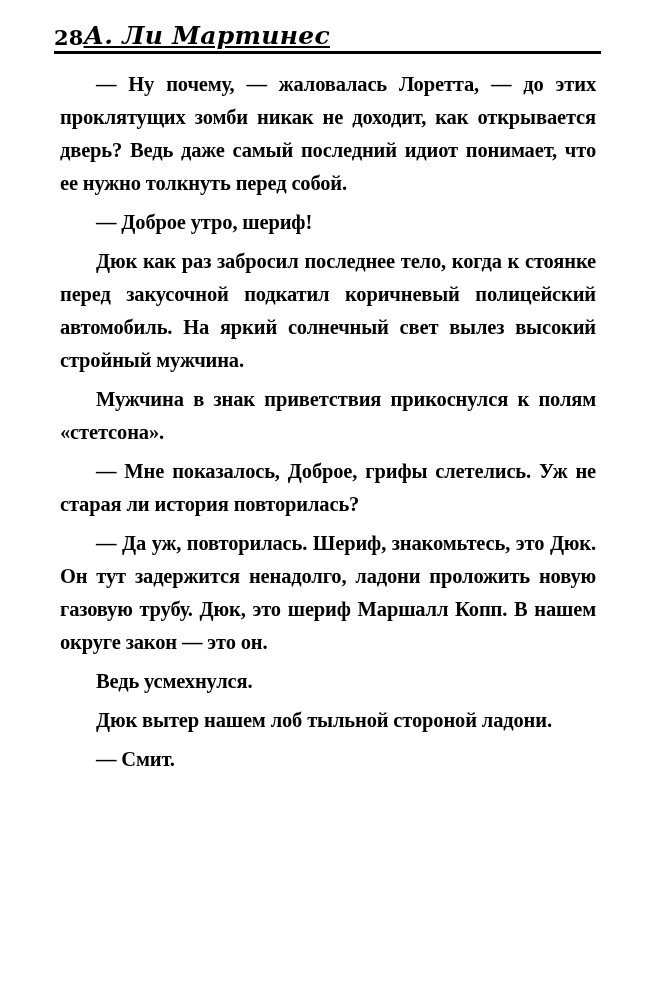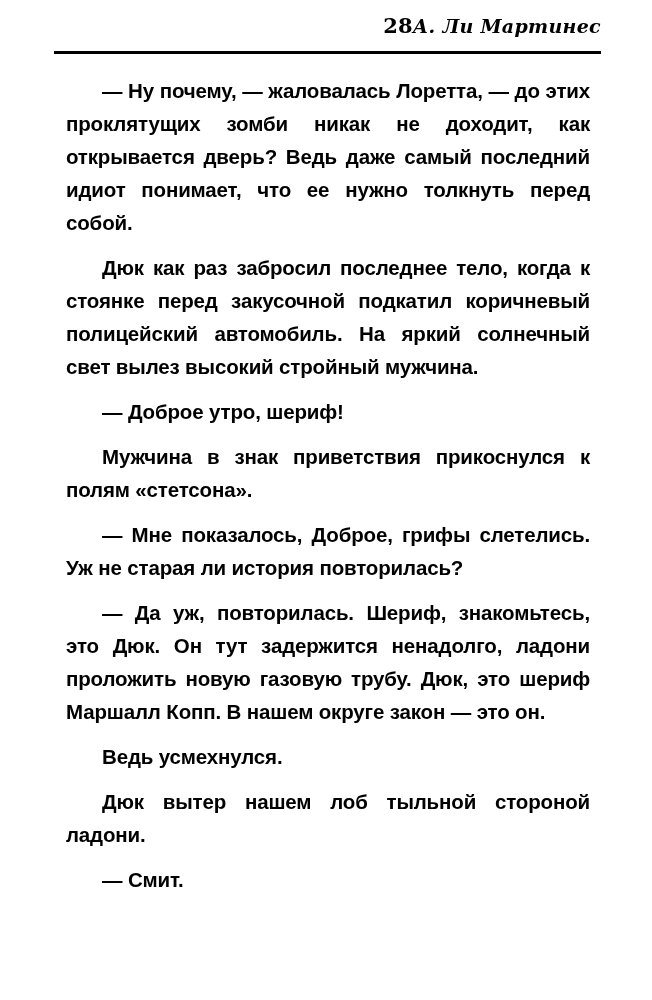--- a/index.html
+++ b/index.html
@@ -21,65 +21,66 @@
     width: 652px;
     height: 1000px;
     background: #ffffff;
     box-sizing: border-box;
   }
 
   
   .running-head {
     position: absolute;
     left: 54px;
-    top: 0;
+    top: 12px;
     width: 547px;
     height: 36px;
     display: flex;
     align-items: flex-end;
-    justify-content: flex-end;
+    justify-content: flex-start;
   }
   .folio {
     font-family: "DejaVu Serif", "Liberation Serif", serif;
     font-weight: 700;
     font-size: 21px;
     line-height: 1;
     letter-spacing: 0.2px;
   }
   .author-name {
     font-family: "DejaVu Serif", "Liberation Serif", serif;
     font-weight: 700;
     font-style: italic;
-    font-size: 19px;
+    font-size: 25px;
     line-height: 1;
     letter-spacing: 0.3px;
     white-space: nowrap;
+    text-decoration: underline;
   }
   .head-rule {
     position: absolute;
     left: 54px;
     top: 51px;
     width: 547px;
     height: 3px;
     background: #000000;
   }
 
   
   .textblock {
     position: absolute;
     left: 54px;
     top: 62px;
     width: 548px;
   }
   .para {
-    margin: 12px;
+    margin: 6px;
     padding: 0;
     text-indent: 36px;
     text-align: justify;
-    font-family: Liberation Sans, sans-serif;
+    font-family: Liberation Serif, serif;
     font-weight: 700;
     font-size: 20.5px;
     line-height: 33px;
     letter-spacing: -0.15px;
     word-spacing: 0px;
     hyphens: manual;
   }
   .para:last-child { text-align: left; }
 </style>
 </head>
@@ -89,22 +90,22 @@
 
   <div class="running-head">
     <span class="folio">28</span>
     <span class="author-name">А. Ли Мартинес</span>
   </div>
 
   <div class="head-rule"></div>
 
   <div class="textblock">
     <p class="para">— Ну почему, — жаловалась Лоретта, — до этих проклятущих зомби никак не доходит, как открывается дверь? Ведь даже самый последний идиот понимает, что ее нужно толкнуть перед собой.</p>
+    <p class="para">— Доброе утро, шериф!</p>
     <p class="para">Дюк как раз забросил последнее тело, когда к стоянке перед закусочной подкатил коричневый полицейский автомобиль. На яркий солнечный свет вылез высокий стройный мужчина.</p>
-    <p class="para">— Доброе утро, шериф!</p>
     <p class="para">Мужчина в знак приветствия прикоснулся к полям «стетсона».</p>
     <p class="para">— Мне показалось, Доброе, грифы слетелись. Уж не старая ли история повторилась?</p>
     <p class="para">— Да уж, повторилась. Шериф, знакомьтесь, это Дюк. Он тут задержится ненадолго, ладони проложить новую газовую трубу. Дюк, это шериф Маршалл Копп. В нашем округе закон — это он.</p>
     <p class="para">Ведь усмехнулся.</p>
     <p class="para">Дюк вытер нашем лоб тыльной стороной ладони.</p>
     <p class="para">— Смит.</p>
 
   </div>
 
 </div>

